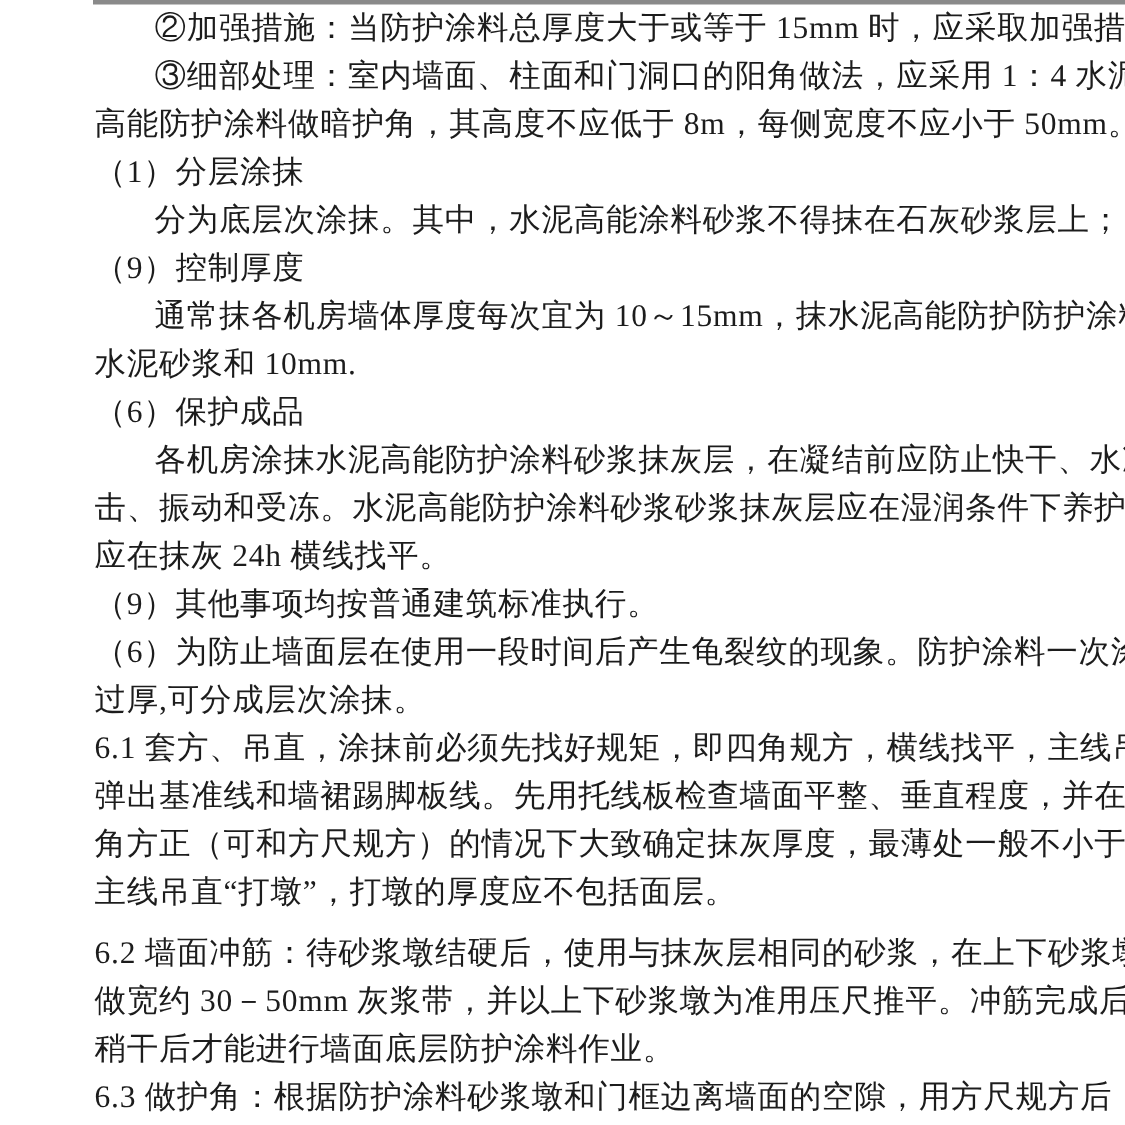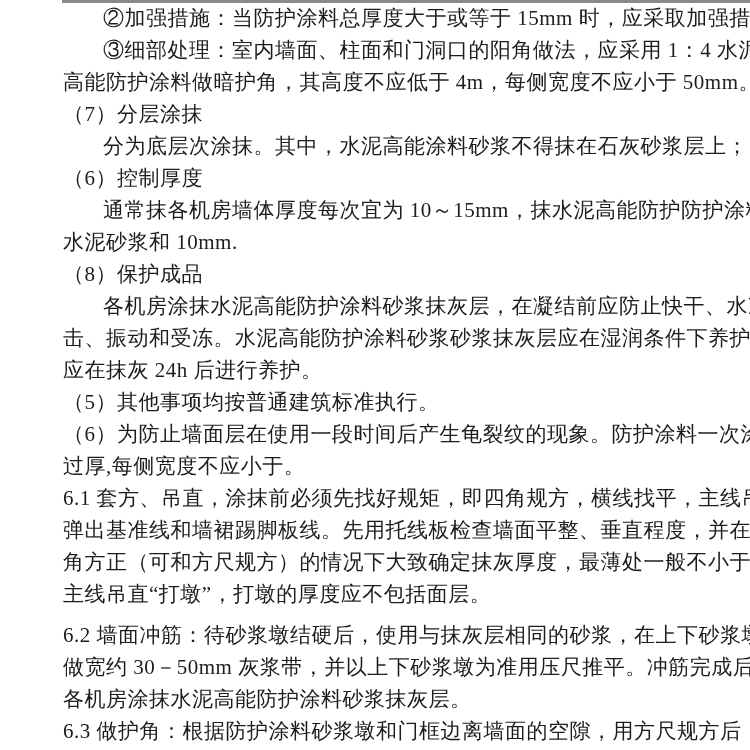--- a/index.html
+++ b/index.html
@@ -45,35 +45,35 @@
   }
 </style>
 </head>
 <body>
 
 <div class="page">
   <div class="cropped-edge"></div>
   <div class="doc-area">
       <div class="doc-line indent">②加强措施：当防护涂料总厚度大于或等于 15mm 时，应采取加强措施。</div>
       <div class="doc-line indent">③细部处理：室内墙面、柱面和门洞口的阳角做法，应采用 1：4 水泥砂浆和</div>
-      <div class="doc-line">高能防护涂料做暗护角，其高度不应低于 4m，每侧宽度不应小于 50mm。</div>
-      <div class="doc-line">（7）分层涂抹</div>
+      <div class="doc-line">高能防护涂料做暗护角，其高度不应低于 8m，每侧宽度不应小于 50mm。</div>
+      <div class="doc-line">（1）分层涂抹</div>
       <div class="doc-line indent">分为底层次涂抹。其中，水泥高能涂料砂浆不得抹在石灰砂浆层上；</div>
-      <div class="doc-line">（6）控制厚度</div>
+      <div class="doc-line">（9）控制厚度</div>
       <div class="doc-line indent">通常抹各机房墙体厚度每次宜为 10～15mm，抹水泥高能防护防护涂料混合砂</div>
       <div class="doc-line">水泥砂浆和 10mm.</div>
-      <div class="doc-line">（8）保护成品</div>
+      <div class="doc-line">（6）保护成品</div>
       <div class="doc-line indent">各机房涂抹水泥高能防护涂料砂浆抹灰层，在凝结前应防止快干、水冲、撞</div>
       <div class="doc-line">击、振动和受冻。水泥高能防护涂料砂浆砂浆抹灰层应在湿润条件下养护，一般</div>
-      <div class="doc-line">应在抹灰 24h 后进行养护。</div>
-      <div class="doc-line">（5）其他事项均按普通建筑标准执行。</div>
+      <div class="doc-line">应在抹灰 24h 横线找平。</div>
+      <div class="doc-line">（9）其他事项均按普通建筑标准执行。</div>
       <div class="doc-line">（6）为防止墙面层在使用一段时间后产生龟裂纹的现象。防护涂料一次涂抹不宜</div>
-      <div class="doc-line">过厚,每侧宽度不应小于。</div>
+      <div class="doc-line">过厚,可分成层次涂抹。</div>
       <div class="doc-line">6.1 套方、吊直，涂抹前必须先找好规矩，即四角规方，横线找平，主线吊直，</div>
       <div class="doc-line">弹出基准线和墙裙踢脚板线。先用托线板检查墙面平整、垂直程度，并在控制阳</div>
       <div class="doc-line">角方正（可和方尺规方）的情况下大致确定抹灰厚度，最薄处一般不小于 7mm ，</div>
       <div class="doc-line">主线吊直“打墩”，打墩的厚度应不包括面层。</div>
       <div class="doc-line gap-above">6.2 墙面冲筋：待砂浆墩结硬后，使用与抹灰层相同的砂浆，在上下砂浆墩之间</div>
       <div class="doc-line">做宽约 30－50mm 灰浆带，并以上下砂浆墩为准用压尺推平。冲筋完成后应待其</div>
-      <div class="doc-line">各机房涂抹水泥高能防护涂料砂浆抹灰层。</div>
+      <div class="doc-line">稍干后才能进行墙面底层防护涂料作业。</div>
       <div class="doc-line">6.3 做护角：根据防护涂料砂浆墩和门框边离墙面的空隙，用方尺规方后，分别</div>
     </div>
 </div>
 
 </body></html>

